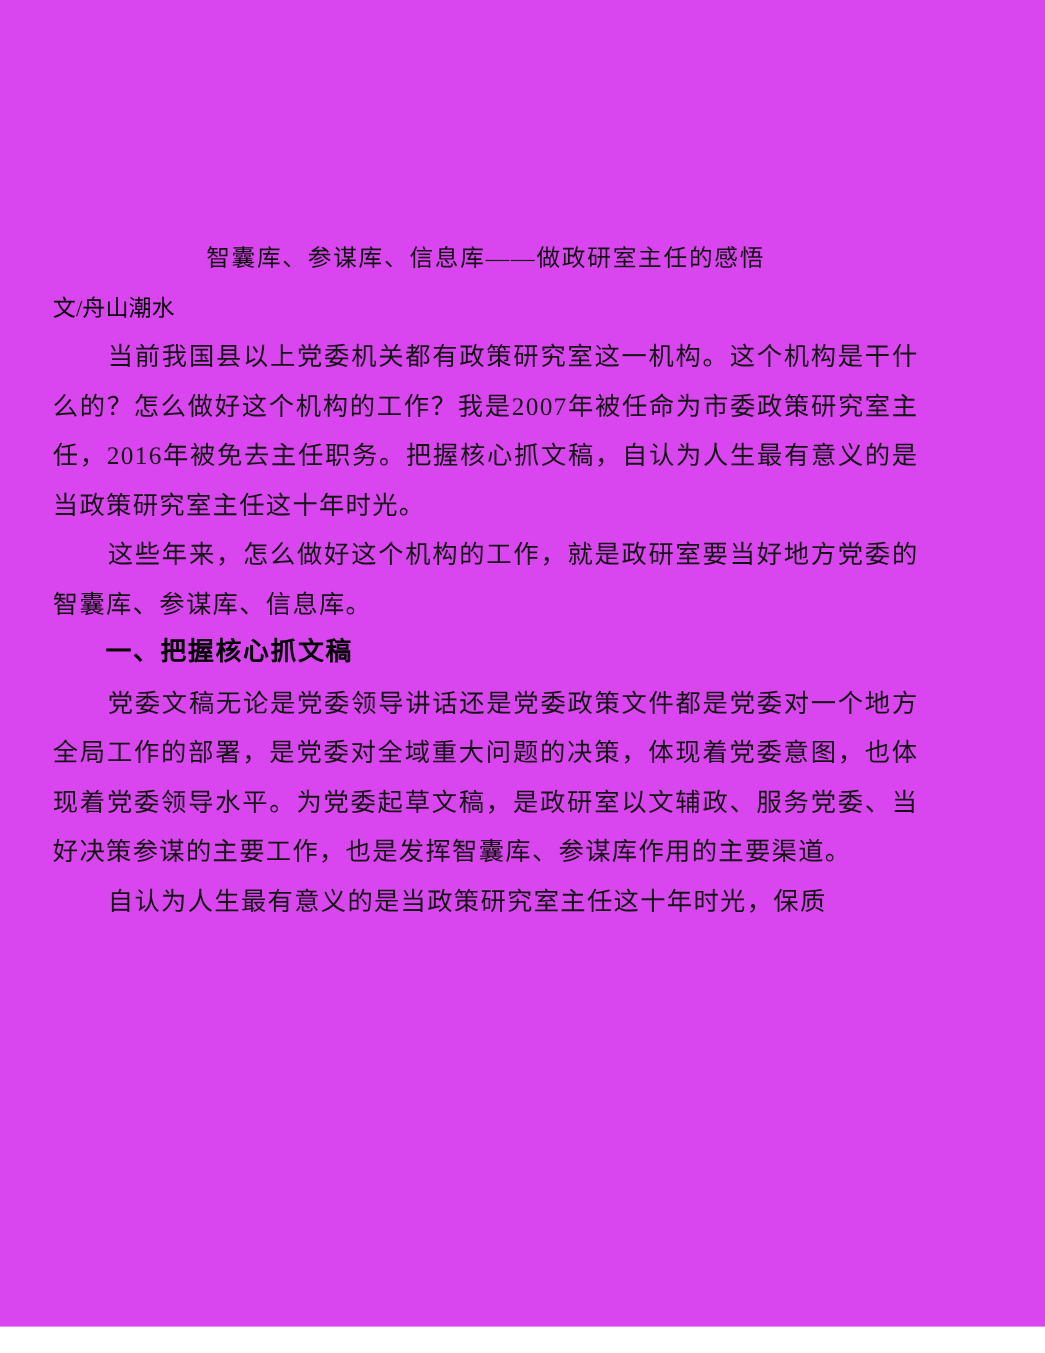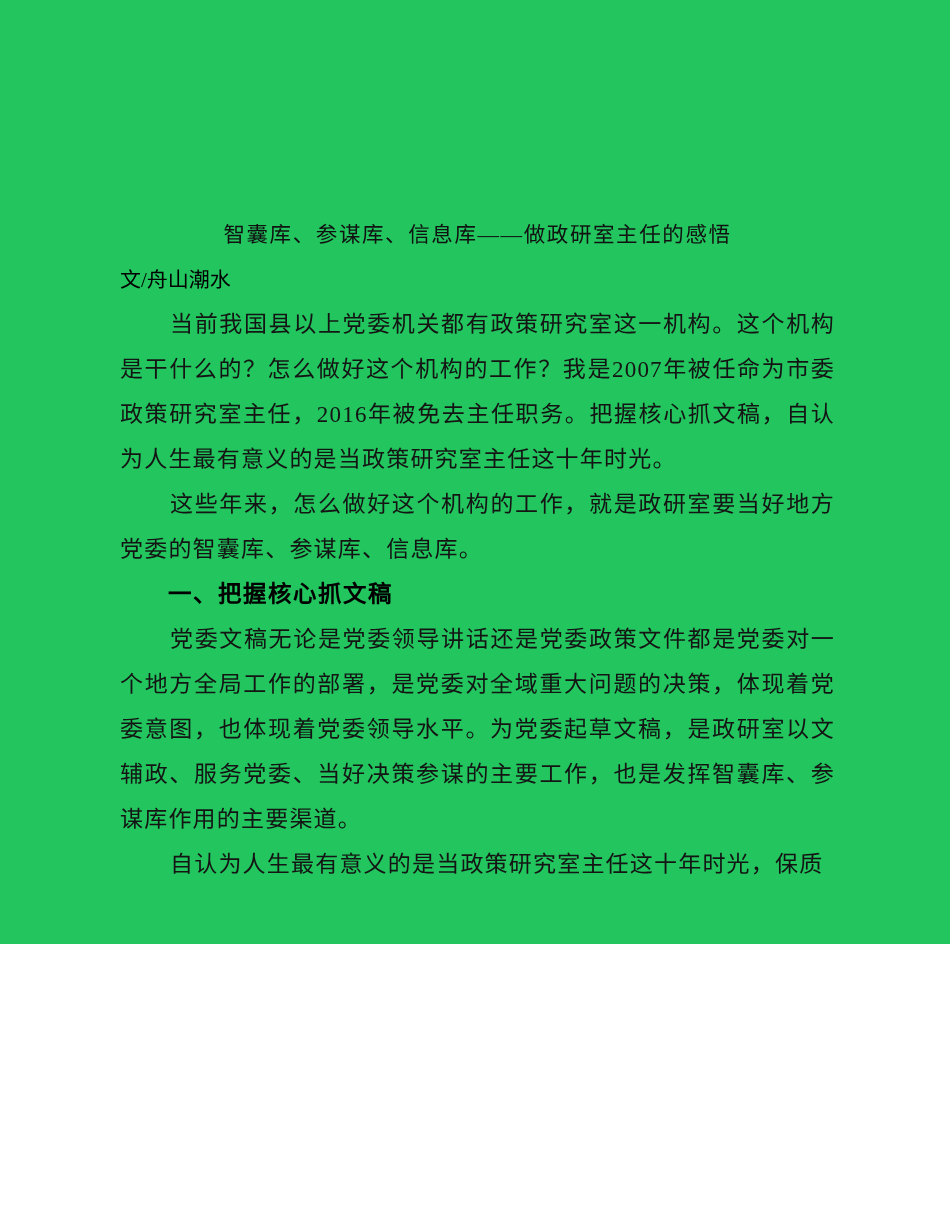--- a/index.html
+++ b/index.html
@@ -13,24 +13,24 @@
     width: 950px;
     height: 1230px;
     overflow: hidden;
     font-family: "Liberation Serif", "DejaVu Serif", serif;
     color: #000000;
   }
 
   .page {
     position: relative;
     width: 950px;
-    height: 944px;
-    background: #22c55e;
+    height: 1206px;
+    background: #d946ef;
     box-sizing: border-box;
-    padding: 213px 115px 0 120px;
+    padding: 213px 115px 0 48px;
   }
 
   .doc-title {
     font-family: "Liberation Serif", "DejaVu Serif", serif;
     font-size: 21.5px;
     line-height: 45px;
     text-align: center;
     letter-spacing: 1.6px;
     font-weight: 400;
     color: #111111;
@@ -57,21 +57,21 @@
     text-align: justify;
     text-align-last: left;
     text-justify: inter-character;
     letter-spacing: 1.2px;
     text-indent: 50px;
     margin: 0;
     word-break: break-all;
   }
 
   .section-heading {
-    font-family: Liberation Sans, sans-serif;
+    font-family: Liberation Mono, monospace;
     font-size: 23.5px;
     line-height: 45px;
     font-weight: 700;
     color: #000000;
     letter-spacing: 1.5px;
     text-indent: 48px;
     margin: 0;
   }
 </style>
 </head>

